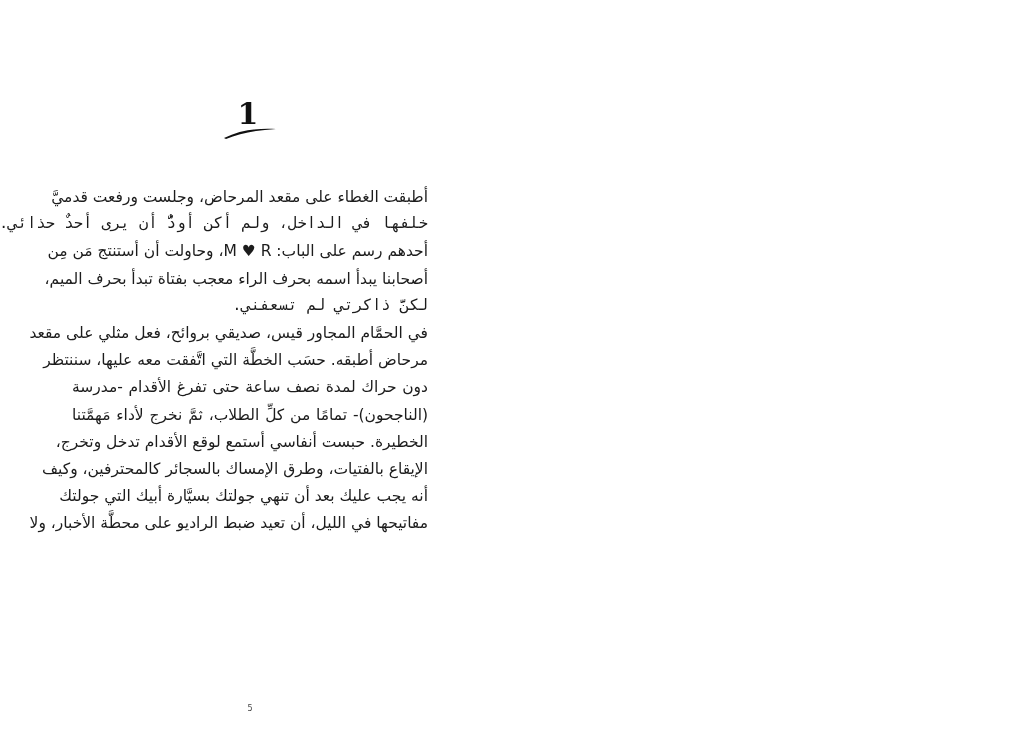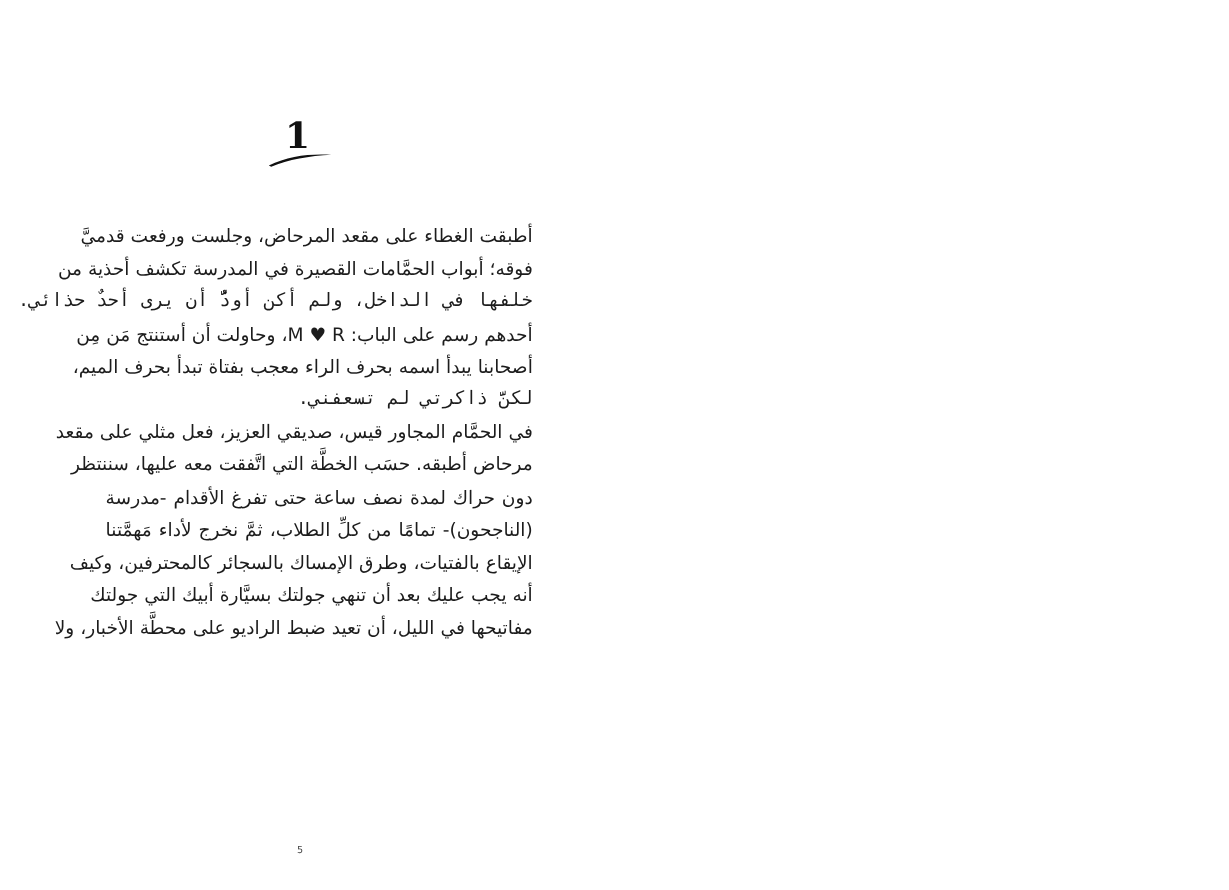--- a/index.html
+++ b/index.html
@@ -7,21 +7,21 @@
     width: 1024px; height: 742px; background: #ffffff; position: relative; overflow: hidden;
     font-family: "DejaVu Sans", sans-serif; color: #1a1a1a;
   }
   .page { position: absolute; left: 0; top: 0; width: 512px; height: 742px; }
   .chapter-num {
     position: absolute; left: 228px; top: 96px; width: 40px; text-align: center;
     font-family: "DejaVu Serif", serif; font-weight: bold; font-size: 30px; color: #111;
   }
   .chapter-swash { position: absolute; left: 222px; top: 124px; width: 56px; height: 16px; }
   .body-text {
-    position: absolute; left: 88px; top: 184px; width: 356px;
+    position: absolute; left: 72px; top: 184px; width: 356px;
     direction: rtl; text-align: justify; text-align-last: right;
     font-size: 15.5px; line-height: 27.2px; color: #1c1c1c;
   }
   .line { display: block; white-space: nowrap; text-align: justify; text-align-last: justify; }
   .line.last { text-align-last: right; font-family: Liberation Mono, monospace; }
   .page-num {
     position: absolute; left: 238px; top: 704px; width: 24px; text-align: center;
     font-size: 8px; color: #444;
   }
 </style>
@@ -30,33 +30,33 @@
 
 <div class="page">
   <div class="chapter-num">1</div>
   <svg class="chapter-swash" viewBox="0 0 56 16">
     <path d="M2 14 C 18 6, 36 4, 54 5 C 36 6, 18 9, 4 15 Z" fill="#111"></path>
   </svg>
 
   <div class="body-text">
     <div>
       <span class="line">أطبقت الغطاء على مقعد المرحاض، وجلست ورفعت قدميَّ</span>
-      <span class="line">فوقه؛ أبواب الحمَّامات القصيرة في المدرسة تكشف أحذية من</span>
       <span class="line last">خلفها في الداخل، ولم أكن أودُّ أن يرى أحدٌ حذائي.</span>
     </div>
     <div>
       <span class="line">أحدهم رسم على الباب: M ♥ R، وحاولت أن أستنتج مَن مِن</span>
       <span class="line">أصحابنا يبدأ اسمه بحرف الراء معجب بفتاة تبدأ بحرف الميم،</span>
       <span class="line last">لكنَّ ذاكرتي لم تسعفني.</span>
     </div>
     <div>
-      <span class="line">في الحمَّام المجاور قيس، صديقي العزيز، فعل مثلي على مقعد</span>
+      <span class="line">في الحمَّام المجاور قيس، صديقي بروائح، فعل مثلي على مقعد</span>
       <span class="line">مرحاض أطبقه. حسَب الخطَّة التي اتَّفقت معه عليها، سننتظر</span>
       <span class="line">دون حراك لمدة نصف ساعة حتى تفرغ الأقدام -مدرسة</span>
       <span class="line">(الناجحون)- تمامًا من كلِّ الطلاب، ثمَّ نخرج لأداء مَهمَّتنا</span>
+      <span class="line">الخطيرة. حبست أنفاسي أستمع لوقع الأقدام تدخل وتخرج،</span>
       <span class="line">الإيقاع بالفتيات، وطرق الإمساك بالسجائر كالمحترفين، وكيف</span>
       <span class="line">أنه يجب عليك بعد أن تنهي جولتك بسيَّارة أبيك التي جولتك</span>
       <span class="line">مفاتيحها في الليل، أن تعيد ضبط الراديو على محطَّة الأخبار، ولا</span>
     </div>
   </div>
 
   <div class="page-num">5</div>
 </div>
 
 </body></html>

